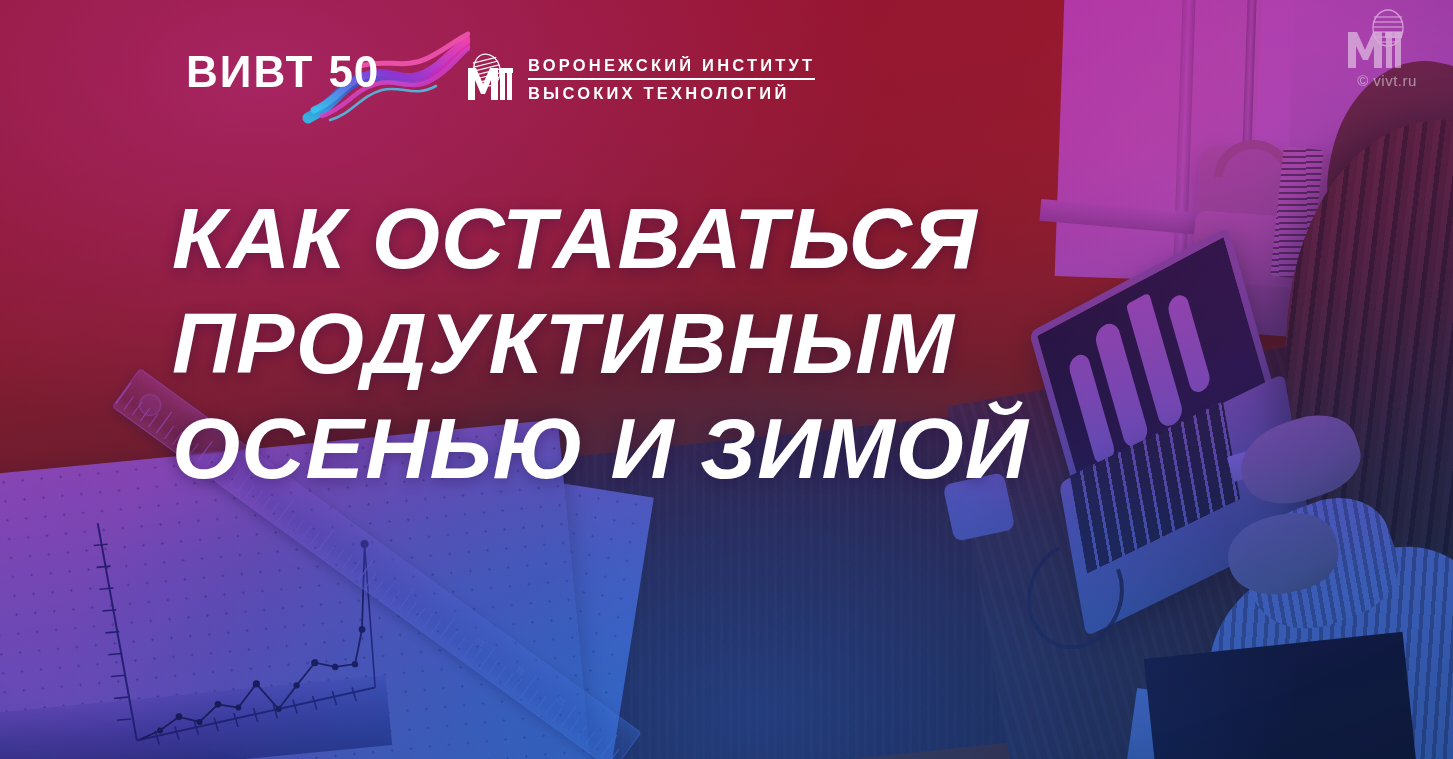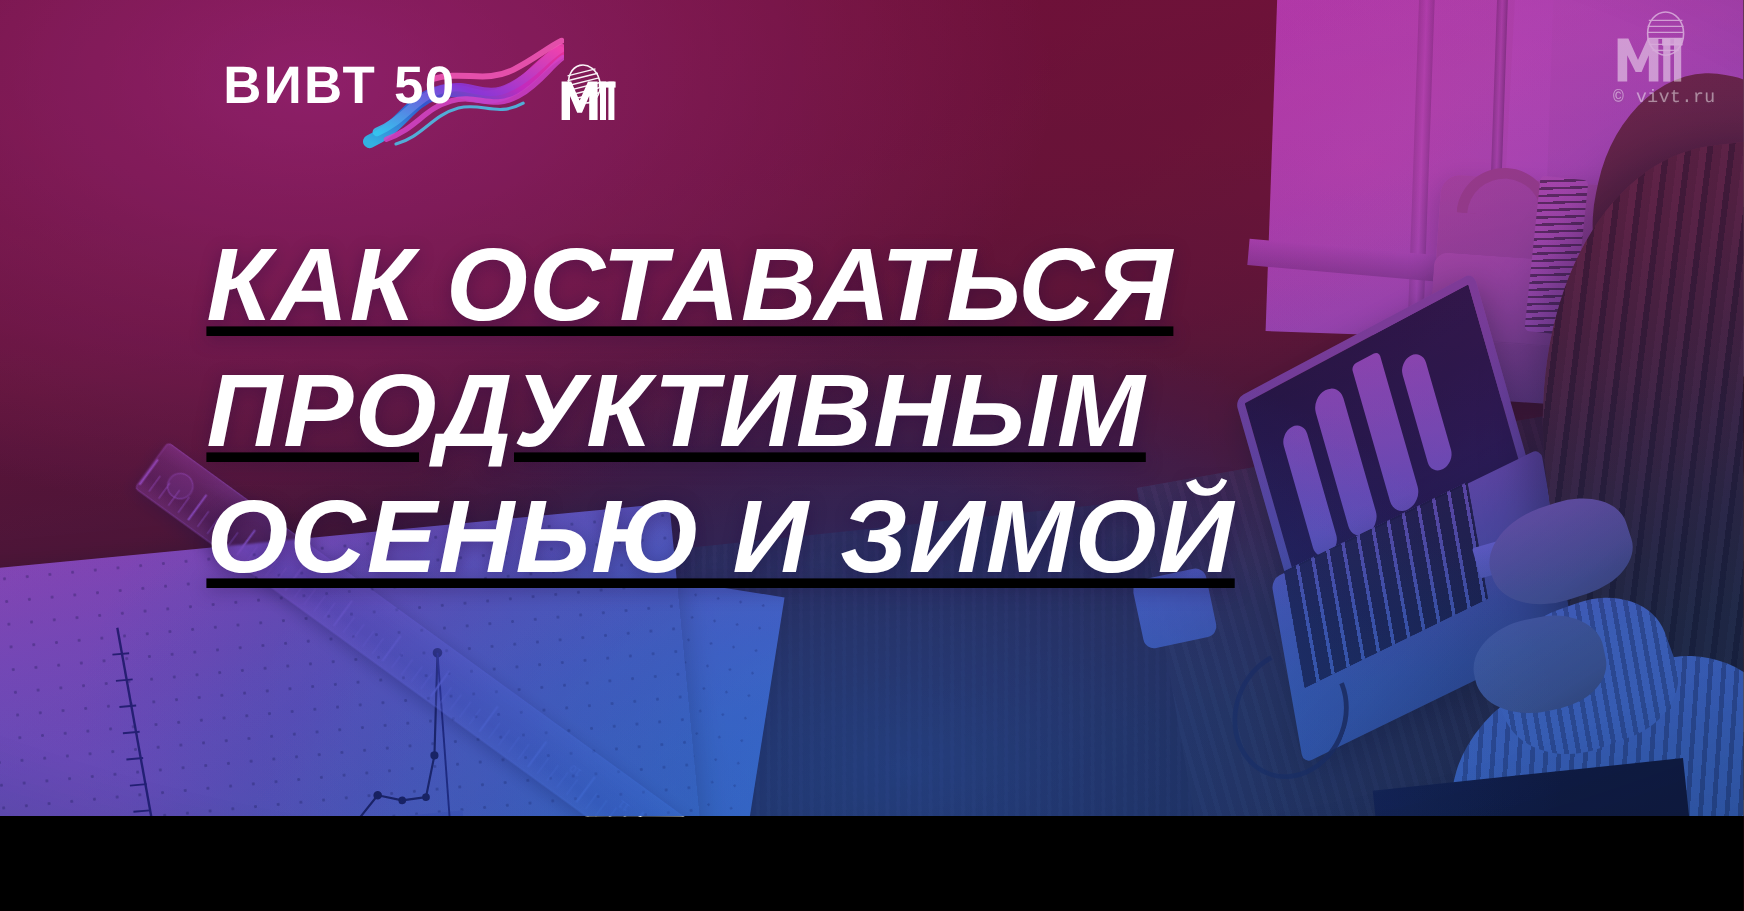--- a/index.html
+++ b/index.html
@@ -6,23 +6,23 @@
   * { margin:0; padding:0; box-sizing:border-box; }
   html, body {
     width:1453px; height:759px;
     overflow:hidden;
     background:#000;
     font-family:"Liberation Sans", sans-serif;
   }
 
   .banner {
     position:relative;
-    width:1453px; height:680px;
+    width:1453px; height:759px;
     overflow:hidden;
-    background:#7f1d1d;
+    background:#c2410c;
   }
 
   
   .photo-layer {
     position:absolute; inset:0;
     overflow:hidden;
   }
 
   
   .desk {
@@ -406,33 +406,32 @@
   .inst-name .l2{ display:block; padding-top:3px; }
 
   
   .watermark{
     position:absolute; right:14px; top:8px;
     width:104px; height:100px;
     opacity:.55;
     text-align:center;
   }
   .wm-text{
-    font-family:Liberation Mono, monospace;
+    font-family:Liberation Sans, sans-serif;
     font-size:15px;
     color:rgba(255,255,255,.85);
     letter-spacing:.5px;
     margin-top:-4px;
     text-shadow:0 1px 2px rgba(120,120,130,.4);
   }
 
   
   .headline{
     position:absolute; left:172px; top:186px;
     width:900px;
-    text-decoration:underline;
   }
   .headline .ln{
     display:block;
     font-family:"Liberation Sans", sans-serif;
     font-weight:bold;
     font-style:italic;
     font-size:86px;
     line-height:105px;
     letter-spacing:1px;
     color:#ffffff;
@@ -612,20 +611,24 @@
         </g>
       </g>
 
       <path d="M2,48 L2,16 L10,16 L17,32 L24,16 L32,16 L32,48 L25,48 L25,28 L19,42 L15,42 L9,28 L9,48 Z" fill="#fff"></path>
 
       <rect x="34" y="16" width="5" height="32" fill="#fff"></rect>
       <rect x="41" y="16" width="5" height="32" fill="#fff"></rect>
       <rect x="33" y="16" width="14" height="5" fill="#fff"></rect>
     </svg>
 
+    <div class="inst-name">
+      <span class="l1">ВОРОНЕЖСКИЙ ИНСТИТУТ</span>
+      <span class="l2">ВЫСОКИХ ТЕХНОЛОГИЙ</span>
+    </div>
 
     <div class="watermark">
       <svg viewBox="0 0 90 64" width="90" height="64">
         <g opacity=".9">
           <ellipse cx="46" cy="20" rx="15" ry="18" fill="none" stroke="#fff" stroke-width="1.3"></ellipse>
           <g stroke="#fff" stroke-width="1.2">
             <line x1="32" y1="9" x2="60" y2="9"></line>
             <line x1="31" y1="14" x2="61" y2="14"></line>
             <line x1="31" y1="19" x2="61" y2="19"></line>
             <line x1="31" y1="24" x2="61" y2="24"></line>

